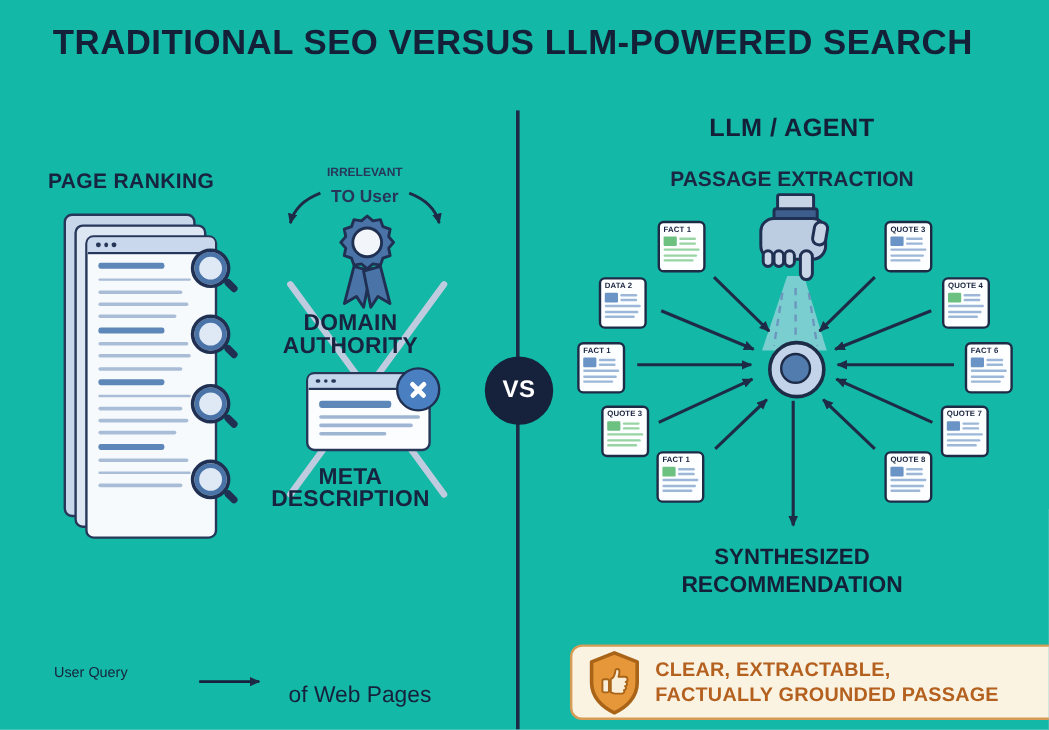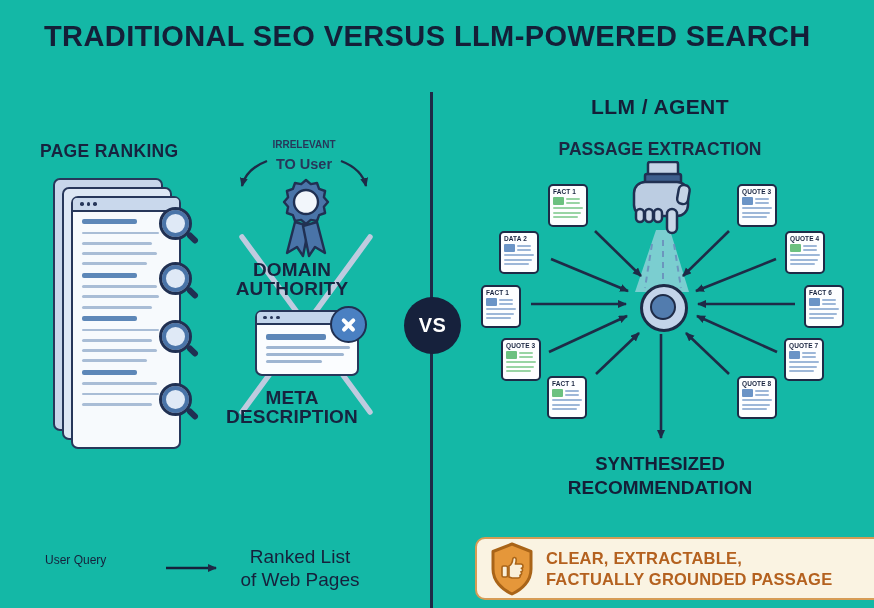--- a/index.html
+++ b/index.html
@@ -382,21 +382,20 @@
         <i></i>
         <i></i>
         <i></i>
       </div>
   </div>
 
   <div class="abs ctr" id="syn1">SYNTHESIZED</div>
   <div class="abs ctr" id="syn2">RECOMMENDATION</div>
 
   <div class="abs" id="user-query">User Query</div>
-  <div class="abs ctr" id="ranked1">Ranked List</div>
   <div class="abs ctr" id="ranked2">of Web Pages</div>
 
   <div class="abs" id="passage-box">
     <svg width="46" height="54" viewBox="0 0 46 54">
       <path d="M23,2 L42,9.5 V27 C42,39 33,47.5 23,52 C13,47.5 4,39 4,27 V9.5 Z" fill="#e5973a" stroke="#a96418" stroke-width="3" stroke-linejoin="round"></path>
       <g fill="#f9efd9" stroke="#a96418" stroke-width="1.6" stroke-linejoin="round">
         <rect x="13" y="24" width="5.5" height="11" rx="1.5"></rect>
         <path d="M20,35 V24 c2,-1 3.5,-4 3.8,-7 c0.2,-2.2 3.4,-2 3.4,0.6 c0,2.4 -0.8,4.4 -0.8,4.4 h5.4 c2.8,0 2.8,4 0.6,4.3 c1.8,0.6 1.4,3.4 -0.5,3.6 c1.4,0.8 0.8,3.1 -1,3.3 c0.9,1 0.2,2.8 -1.6,2.8 H23 Z"></path>
       </g>
     </svg>

